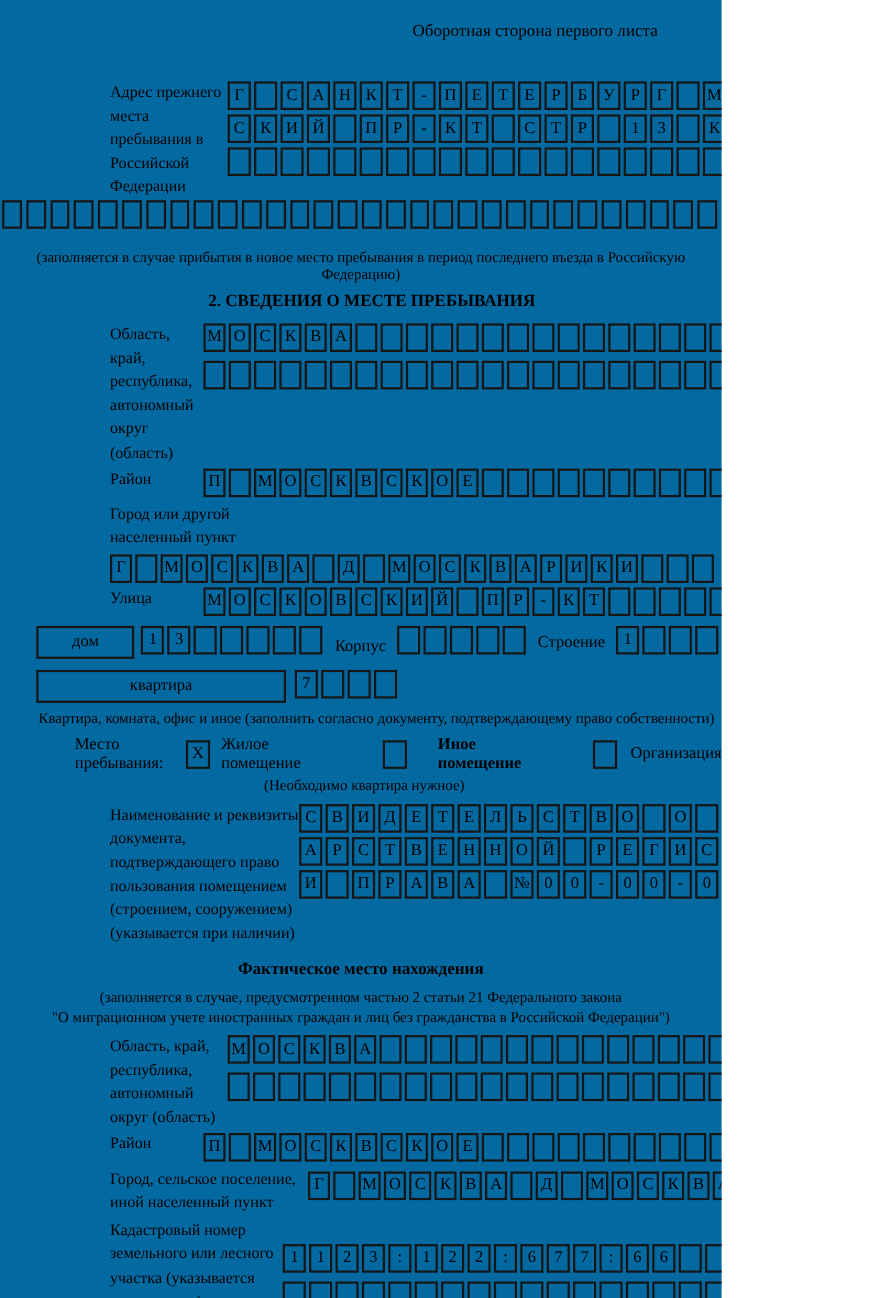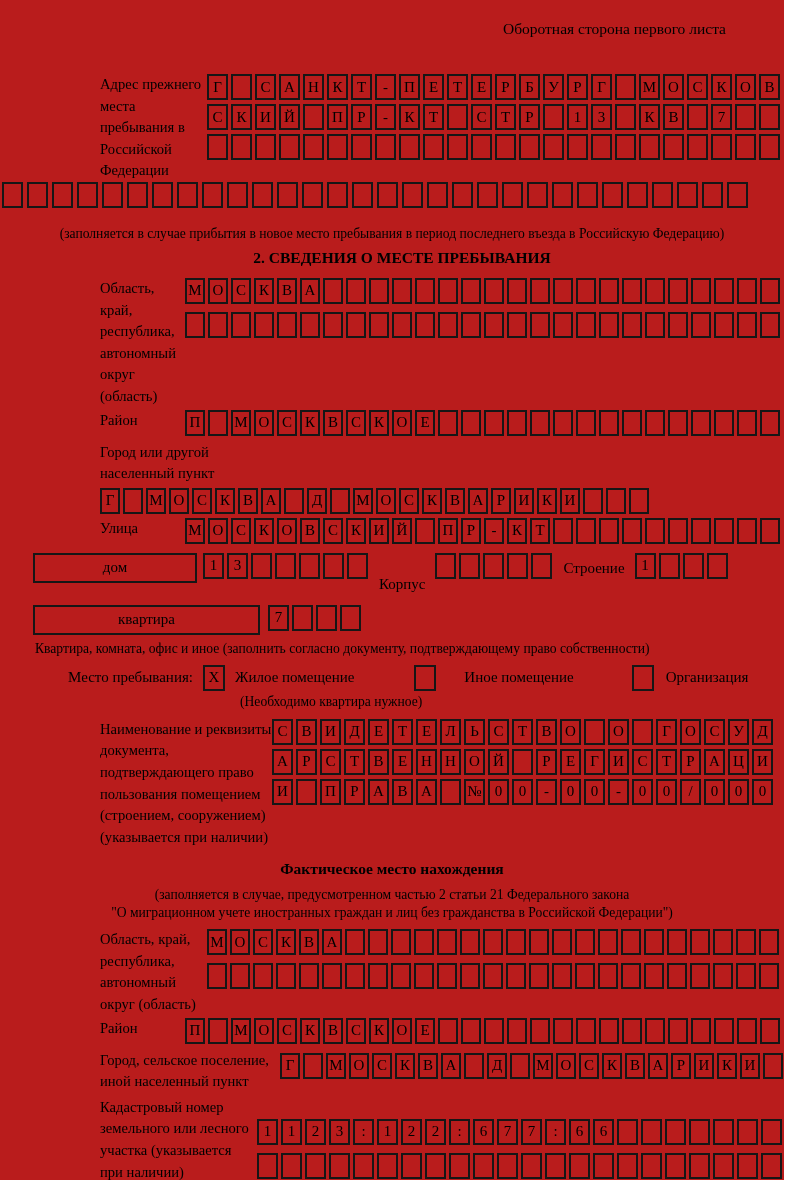--- a/index.html
+++ b/index.html
@@ -1,16 +1,16 @@
 <!DOCTYPE html>
 <html><head>
 <meta charset="utf-8">
 <style>
   html,body{margin:0;padding:0;background:#fff;}
-  .page{position:relative;width:784px;height:1180px;background:#b91c1c;color:#000;
+  .page{position:relative;width:656px;height:1180px;background:#0369a1;color:#000;
         font-family:"Liberation Serif", serif;overflow:hidden;}
   .hdr-note{padding-top:20px;padding-right:58px;text-align:right;font-size:15.5px;}
   .field{display:flex;align-items:flex-start;margin-left:100px;}
   .label{font-size:14.6px;line-height:1.48;flex-shrink:0;}
   .cellrows{display:flex;flex-direction:column;}
   .cellrow{display:flex;margin-bottom:4px;}
   .cell{box-sizing:border-box;width:20px;height:26px;border:2px solid #161616;
         margin-right:3px;display:inline-flex;align-items:center;justify-content:center;
         font-size:15px;line-height:1;}
   .w21 .cell{width:21px;}
@@ -317,21 +317,21 @@
     <div class="widebox" style="width:164px;">дом</div>
     <div class="cellrow w21" style="margin-left:6px;margin-bottom:0;">
         <span class="cell">1</span>
         <span class="cell">3</span>
         <span class="cell"></span>
         <span class="cell"></span>
         <span class="cell"></span>
         <span class="cell"></span>
         <span class="cell"></span>
       </div>
-    <div class="inline-lbl" style="margin:16px 10px 0 8px;">Корпус</div>
+    <div class="inline-lbl" style="margin:4px 10px 0 8px;">Корпус</div>
     <div class="cellrow w21" style="margin-bottom:0;">
         <span class="cell"></span>
         <span class="cell"></span>
         <span class="cell"></span>
         <span class="cell"></span>
         <span class="cell"></span>
       </div>
     <div class="inline-lbl" style="margin:0 10px 0 8px;">Строение</div>
     <div class="cellrow w21" style="margin-bottom:0;">
         <span class="cell">1</span>
@@ -350,21 +350,21 @@
         <span class="cell"></span>
       </div>
   </div>
   <div class="smallcap" style="margin-top:6px;">Квартира, комната, офис и иное (заполнить согласно документу, подтверждающему право собственности)</div>
 
   <div class="stayrow" style="margin-top:8px;">
     <span>Место пребывания:</span>
     <span class="checkbox" style="margin-left:10px;">X</span>
     <span style="margin-left:10px;">Жилое помещение</span>
     <span class="checkbox" style="margin-left:60px;"></span>
-    <span style="margin-left:28px;">Иное помещение</span>
+    <span style="margin-left:28px;font-weight:bold;">Иное помещение</span>
     <span class="checkbox" style="margin-left:58px;"></span>
     <span style="margin-left:12px;">Организация</span>
   </div>
   <div style="margin-left:240px;font-size:13.6px;margin-top:3px;">(Необходимо квартира нужное)</div>
 
   <div class="field" style="margin-top:9px;">
     <div class="label" style="width:172px;">Наименование и реквизиты документа, подтверждающего право пользования помещением (строением, сооружением) (указывается при наличии)</div>
     <div class="cellrows">
       <div class="cellrow w21">
           <span class="cell">С</span>

